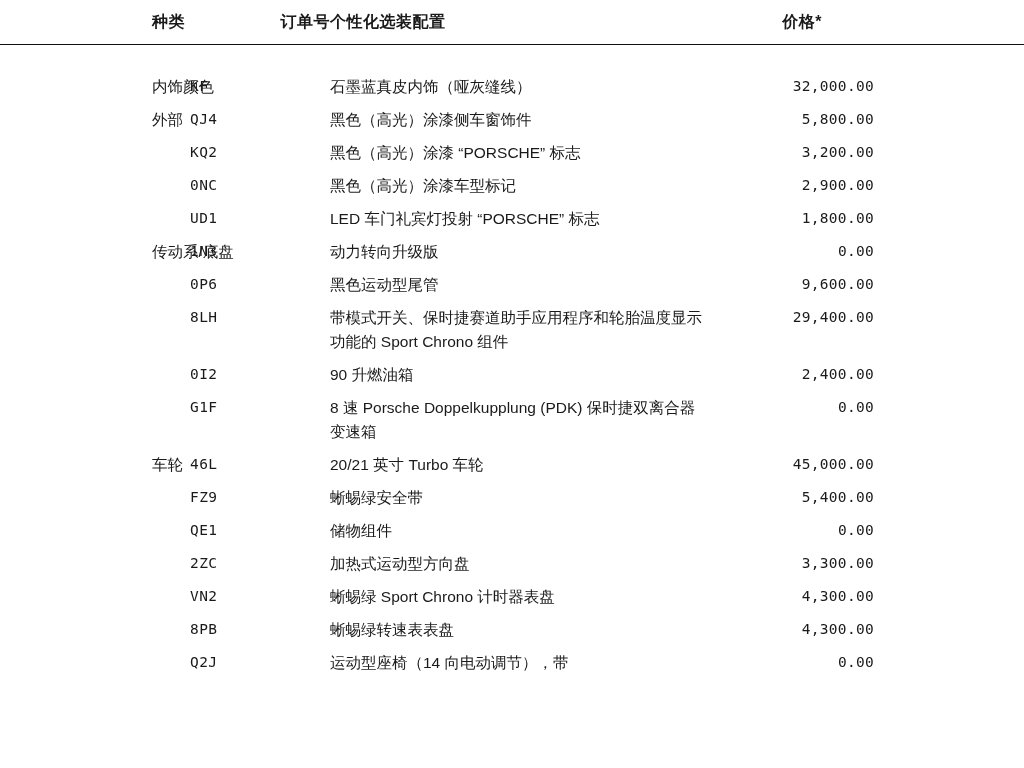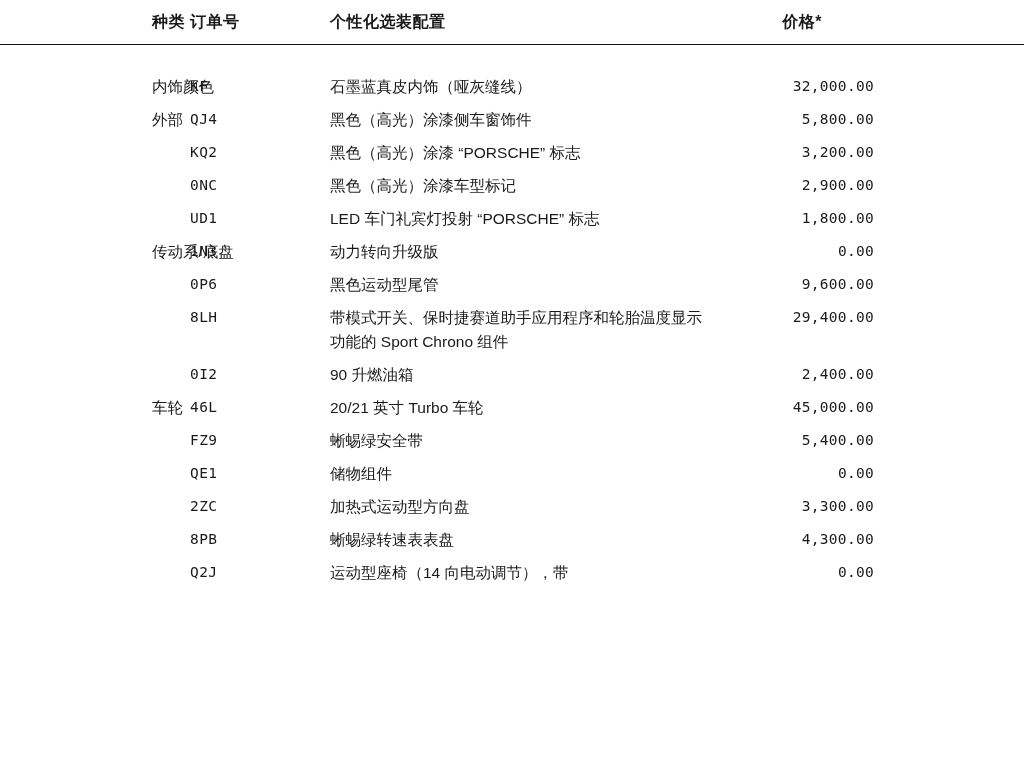--- a/index.html
+++ b/index.html
@@ -34,21 +34,21 @@
 
   thead th {
     font-weight: bold;
     font-size: 16px;
     text-align: left;
     padding: 12px 0 10px 0;
     vertical-align: top;
     letter-spacing: 0.5px;
   }
   thead th.th-cat { padding-left: 152px; }
-  thead th.th-code { padding-left: 0; }
+  thead th.th-code { padding-left: 0; text-align: right; }
   thead th.th-desc { padding-left: 0; }
   thead th.th-price { text-align: center; padding-right: 150px; }
 
   .hdr-sep td {
     border-bottom: 1px solid #111;
     padding: 0;
     height: 1px;
     line-height: 1px;
     font-size: 0;
   }
@@ -167,20 +167,26 @@
           <td class="desc">带模式开关、保时捷赛道助手应用程序和轮胎温度显示功能的 Sport Chrono 组件</td>
           <td class="price">29,400.00</td>
         </tr>
         <tr>
           <td class="cat"></td>
           <td class="code">0I2</td>
           <td class="desc">90 升燃油箱</td>
           <td class="price">2,400.00</td>
         </tr>
         <tr>
+          <td class="cat"></td>
+          <td class="code">G1F</td>
+          <td class="desc">8 速 Porsche Doppelkupplung (PDK) 保时捷双离合器变速箱</td>
+          <td class="price">0.00</td>
+        </tr>
+        <tr>
           <td class="cat">车轮</td>
           <td class="code">46L</td>
           <td class="desc">20/21 英寸 Turbo 车轮</td>
           <td class="price">45,000.00</td>
         </tr>
         <tr>
           <td class="cat"></td>
           <td class="code">FZ9</td>
           <td class="desc">蜥蜴绿安全带</td>
           <td class="price">5,400.00</td>
@@ -192,20 +198,26 @@
           <td class="price">0.00</td>
         </tr>
         <tr>
           <td class="cat"></td>
           <td class="code">2ZC</td>
           <td class="desc">加热式运动型方向盘</td>
           <td class="price">3,300.00</td>
         </tr>
         <tr>
           <td class="cat"></td>
+          <td class="code">VN2</td>
+          <td class="desc">蜥蜴绿 Sport Chrono 计时器表盘</td>
+          <td class="price">4,300.00</td>
+        </tr>
+        <tr>
+          <td class="cat"></td>
           <td class="code">8PB</td>
           <td class="desc">蜥蜴绿转速表表盘</td>
           <td class="price">4,300.00</td>
         </tr>
         <tr>
           <td class="cat"></td>
           <td class="code">Q2J</td>
           <td class="desc">运动型座椅（14 向电动调节），带</td>
           <td class="price">0.00</td>
         </tr>

